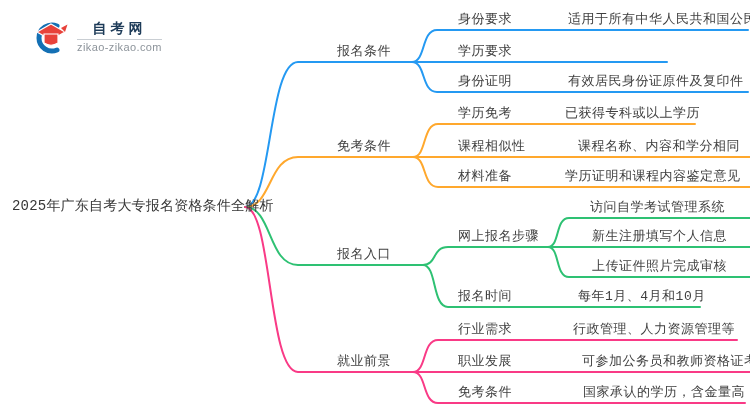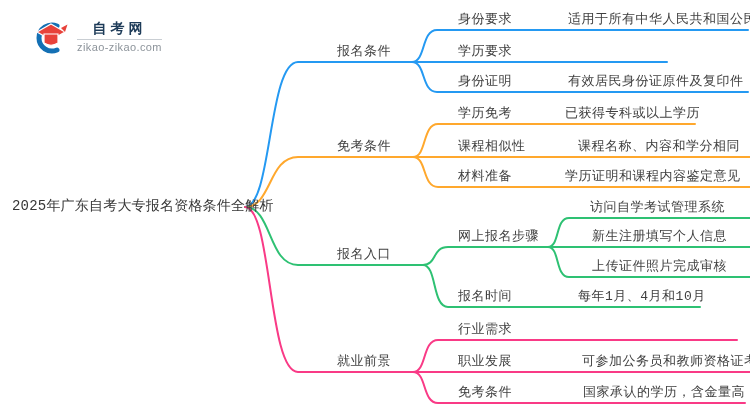--- a/index.html
+++ b/index.html
@@ -88,18 +88,19 @@
   <div class="node" style="left:337px;top:247px;">报名入口</div>
   <div class="node" style="left:458px;top:229px;">网上报名步骤</div>
   <div class="node" style="left:590px;top:200px;">访问自学考试管理系统</div>
   <div class="node" style="left:592px;top:229px;">新生注册填写个人信息</div>
   <div class="node" style="left:592px;top:259px;">上传证件照片完成审核</div>
   <div class="node" style="left:458px;top:289px;">报名时间</div>
   <div class="node" style="left:570px;top:289px;margin-left:8px;">每年1月、4月和10月</div>
 
   <div class="node" style="left:337px;top:354px;">就业前景</div>
   <div class="node" style="left:458px;top:322px;">行业需求</div>
+  <div class="node" style="left:573px;top:322px;">行政管理、人力资源管理等</div>
   <div class="node" style="left:458px;top:354px;">职业发展</div>
   <div class="node" style="left:582px;top:354px;">可参加公务员和教师资格证考试</div>
   <div class="node" style="left:458px;top:385px;">免考条件</div>
   <div class="node" style="left:583px;top:385px;">国家承认的学历，含金量高</div>
 
 </div>
 
 </body></html>

